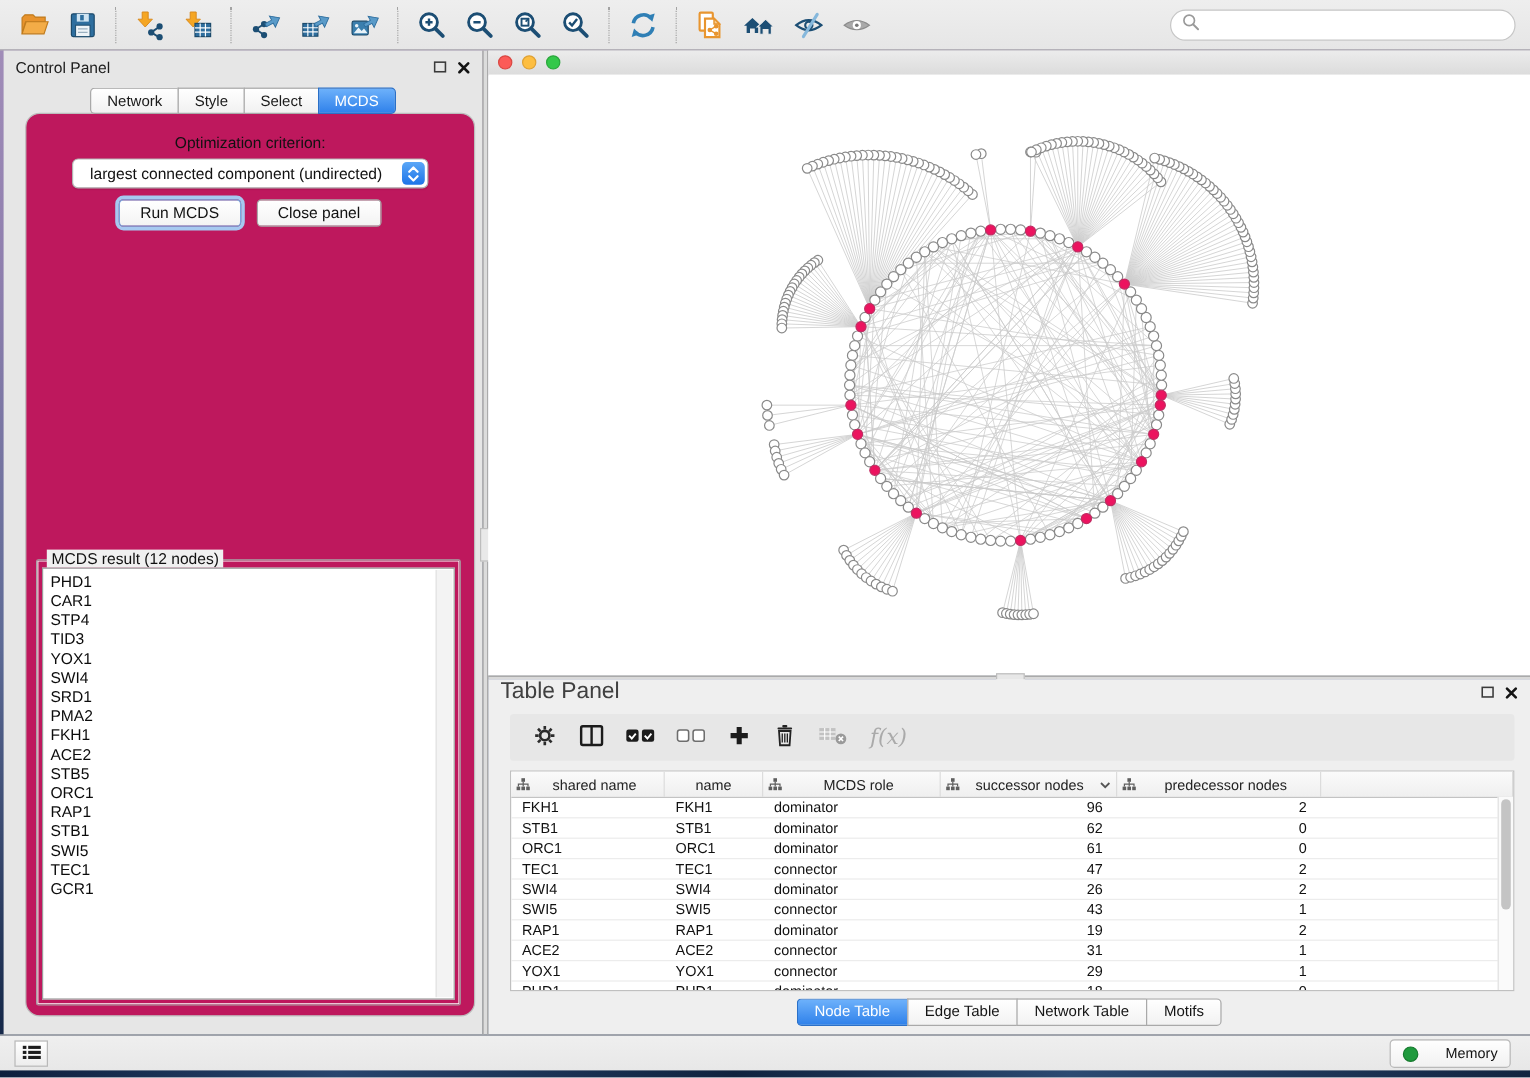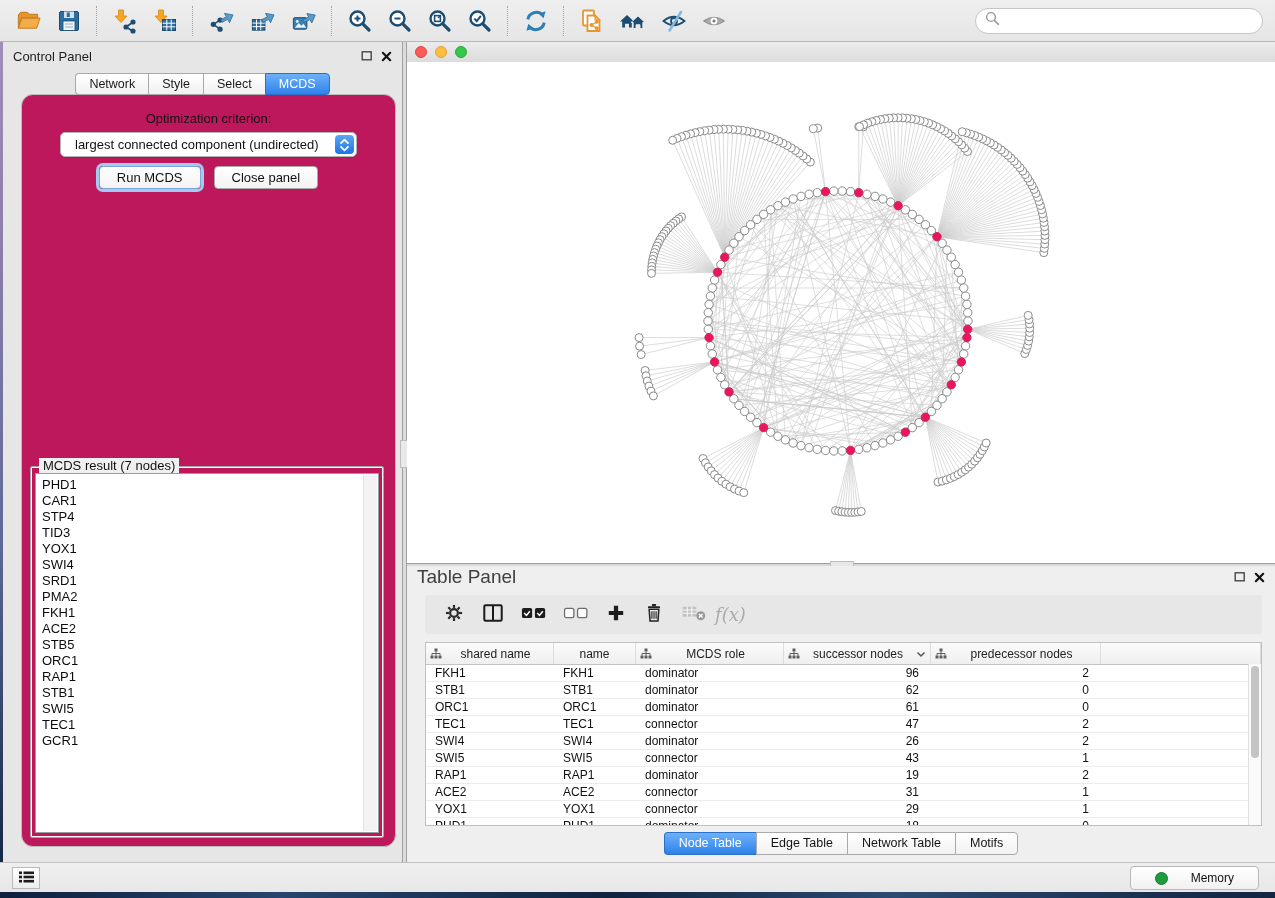--- a/index.html
+++ b/index.html
@@ -65,21 +65,21 @@
   .hdivider{position:absolute;left:407px;right:0;top:563px;height:3px;background:#d9d9d9;
        border-top:1px solid #9e9e9e;box-sizing:border-box;}
   .hdivider .griph{position:absolute;left:50%;top:-3px;width:22px;height:8px;margin-left:-11px;background:#e7e7e7;border:1px solid #bdbdbd;}
   
   .table-panel{position:absolute;left:407px;right:0;top:566px;bottom:36px;background:#efefef;}
   .tp-header{height:22px;display:flex;align-items:center;padding:0 10px;}
   .tp-title{font-size:19px;color:#404040;}
   .tp-toolbar{position:absolute;left:18px;right:13px;top:29px;height:39px;background:#e7e7e7;border-radius:3px;
        display:flex;align-items:center;padding:0 10px;box-sizing:border-box;}
   .tp-btn{background:none;border:none;margin:0 6px;padding:2px;display:flex;align-items:center;}
-  .fx{font-family:"DejaVu Serif","Liberation Serif",serif;font-style:italic;font-size:18px;color:#aaa;}
+  .fx{font-family:"DejaVu Serif","Liberation Serif",serif;font-style:italic;font-size:18px;color:#aaa;margin-left:10px;}
   .ttable{position:absolute;left:18px;right:13px;top:76px;height:184px;background:#fff;border:1px solid #c0c0c0;box-sizing:border-box;overflow:hidden;}
   .thead{display:grid;grid-template-columns:128px 82px 148px 147px 170px 1fr;height:21px;
        background:linear-gradient(#fbfbfb,#efefef);border-bottom:1px solid #c3c3c3;}
   .hcell{display:flex;align-items:center;font-size:12px;color:#222;border-right:1px solid #dcdcdc;padding:0 4px;box-sizing:border-box;}
   .hcell .lab{flex:1;text-align:center;}
   .hcell svg{flex:none;}
   .trow{display:grid;grid-template-columns:128px 82px 148px 147px 170px 1fr;height:16px;border-bottom:1px solid #ececec;}
   .tcell{font-size:12px;color:#111;padding-left:9px;line-height:16px;white-space:nowrap;overflow:hidden;}
   .tcell.num{text-align:right;padding-right:12px;padding-left:0;}
   .tscroll{position:absolute;top:21px;right:0;bottom:0;width:12px;background:#fafafa;border-left:1px solid #e0e0e0;}
@@ -88,21 +88,21 @@
   .btab{font-size:12.5px;padding:3px 14px 4px;background:linear-gradient(#ffffff,#f2f2f2);border:1px solid #a9a9a9;border-right:none;color:#141414;}
   .btab:first-child{border-radius:4px 0 0 4px;}
   .btab:last-child{border-right:1px solid #a9a9a9;border-radius:0 4px 4px 0;}
   .btab.active{background:linear-gradient(#6db1fb,#2f81ea);border-color:#2a70c8;color:#fff;}
   
   .status-bar{position:absolute;left:0;right:0;top:862px;height:31px;background:linear-gradient(#efefef,#e7e7e7);
        border-top:1px solid #c2c2c2;}
   .sb-left{position:absolute;left:12px;top:4px;width:28px;height:22px;background:linear-gradient(#fff,#ededed);
        border:1px solid #b9b9b9;display:flex;align-items:center;justify-content:center;}
   .sb-mem{position:absolute;right:16px;top:3px;height:24px;background:linear-gradient(#fff,#f1f1f1);
-       border:1px solid #b9b9b9;border-radius:4px;display:flex;align-items:center;gap:23px;padding:0 24px;
+       border:1px solid #b9b9b9;border-radius:4px;display:flex;align-items:center;gap:23px;padding:0 10px;
        font-family:"Liberation Sans",sans-serif;font-size:12px;color:#111;}
   .memdot{width:11px;height:11px;border-radius:50%;background:#1f9a3d;border:1px solid #167a2e;display:inline-block;}
 </style>
 </head>
 <body>
 
 <div class="app">
 
   <div class="toolbar">
     <button class="tbtn">
@@ -327,21 +327,21 @@
               <path d="M2 5.2 L5.5 1.6 9 5.2" fill="none" stroke="#fff" stroke-width="1.8" stroke-linecap="round" stroke-linejoin="round"></path>
               <path d="M2 8.8 L5.5 12.4 9 8.8" fill="none" stroke="#fff" stroke-width="1.8" stroke-linecap="round" stroke-linejoin="round"></path>
             </svg>
           </span>
       </div>
       <div class="btn-row">
         <button class="macbtn focusring">Run MCDS</button>
         <button class="macbtn">Close panel</button>
       </div>
       <div class="groupbox">
-        <span class="gb-title">MCDS result (7 nodes)</span>
+        <span class="gb-title">MCDS result (12 nodes)</span>
         <div class="result-list">
           <div class="inner" id="result-list">
               <div class="list-item">PHD1</div>
               <div class="list-item">CAR1</div>
               <div class="list-item">STP4</div>
               <div class="list-item">TID3</div>
               <div class="list-item">YOX1</div>
               <div class="list-item">SWI4</div>
               <div class="list-item">SRD1</div>
               <div class="list-item">PMA2</div>

